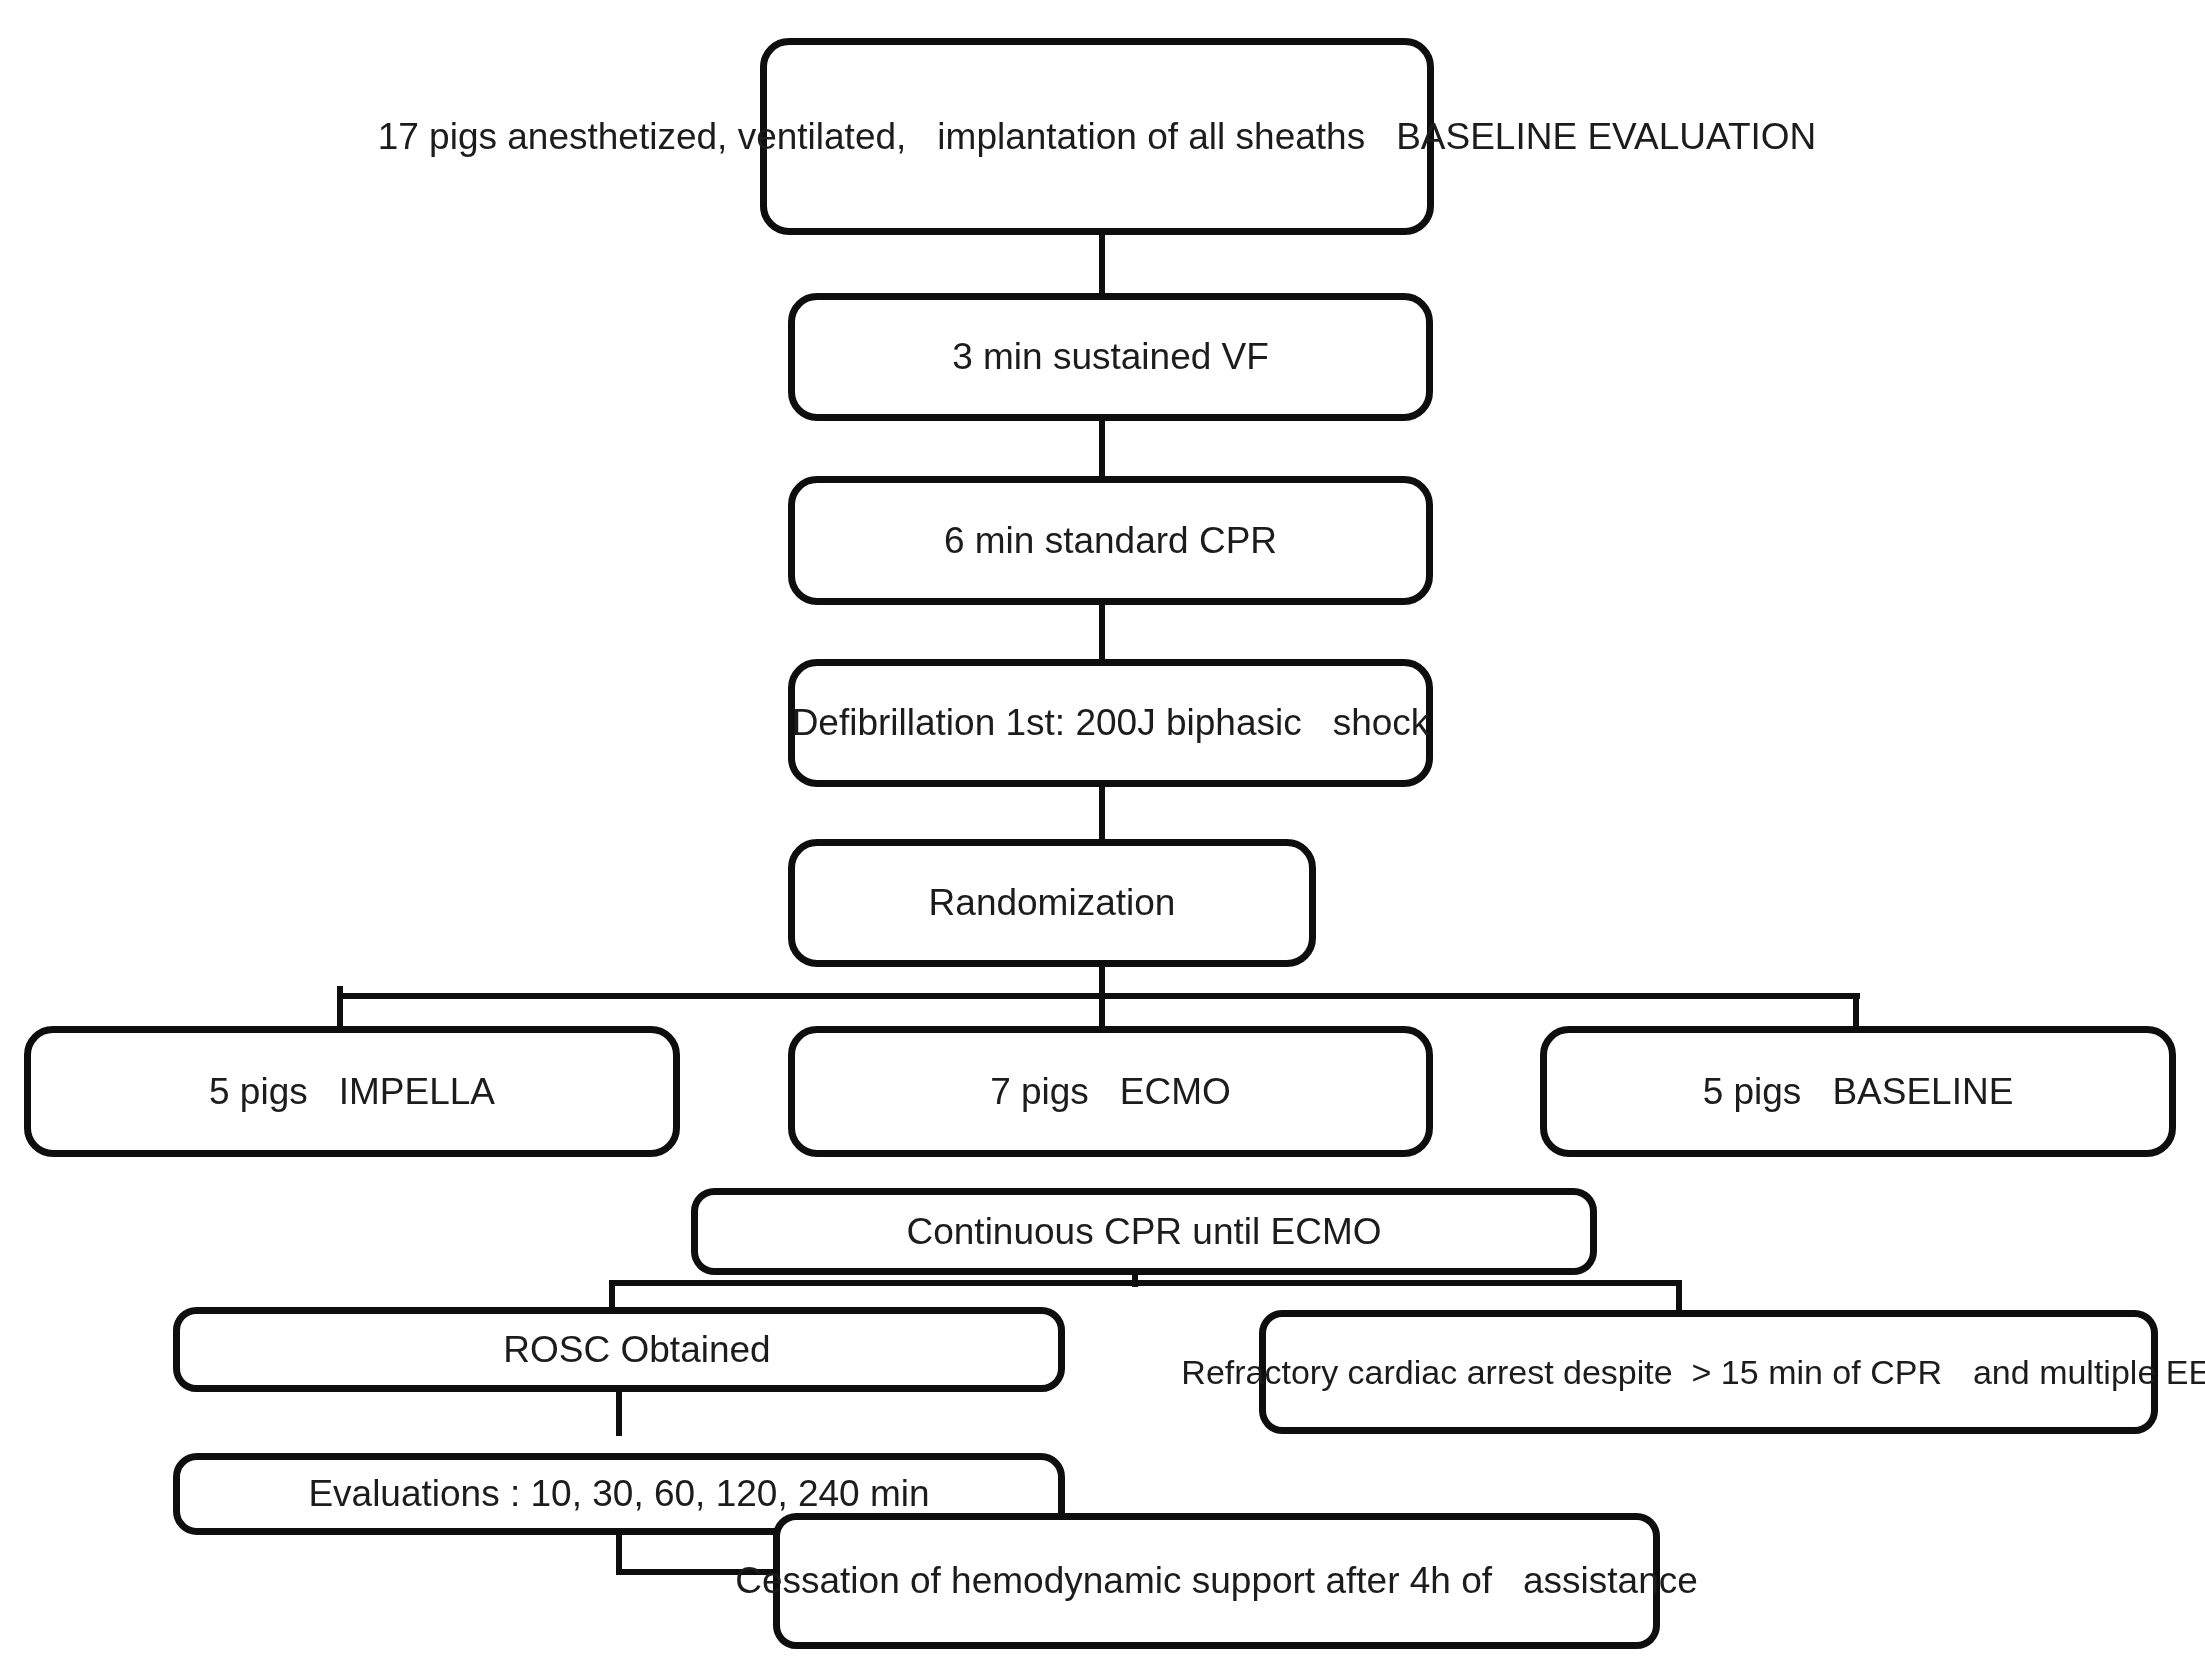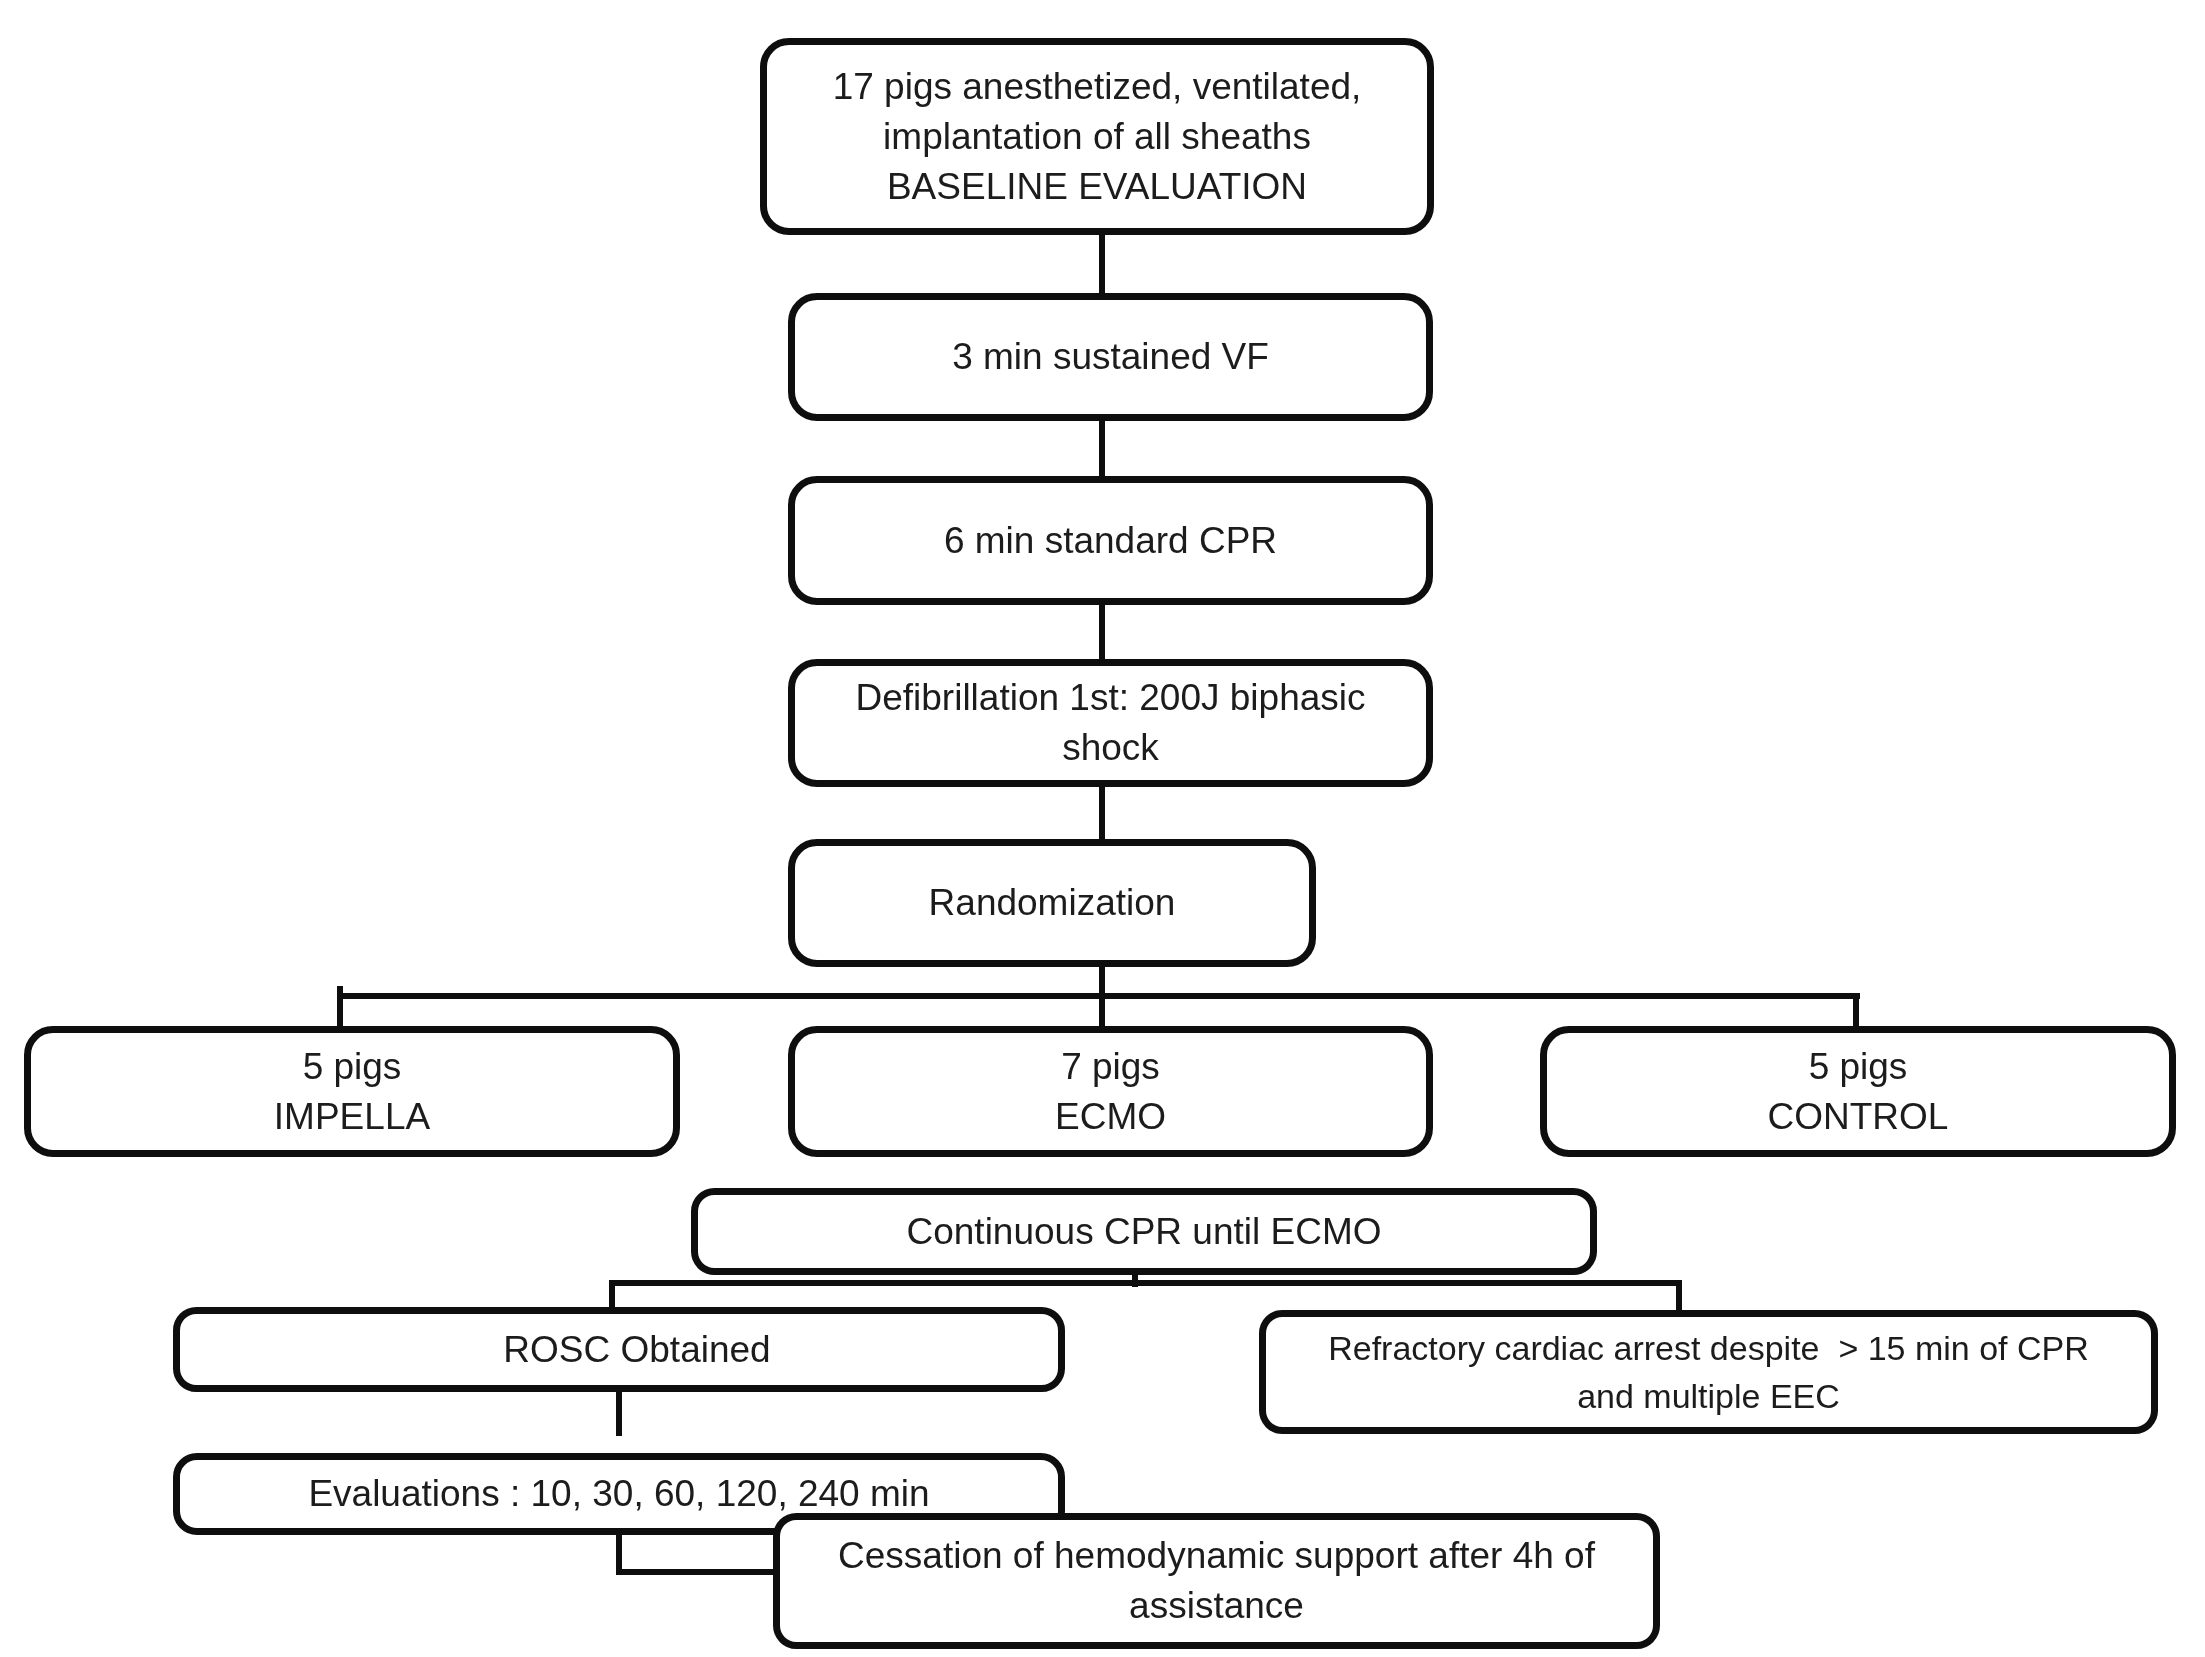--- a/index.html
+++ b/index.html
@@ -16,24 +16,25 @@
     font-family:"Liberation Sans", sans-serif;
     overflow:hidden;
   }
   .node{
     position:absolute;
     box-sizing:border-box;
     border:7.6px solid var(--border);
     border-radius:29px;
     background:var(--background);
     display:flex;
-    flex-direction:column;
+    flex-direction:row;
     justify-content:center;
     align-items:center;
     text-align:center;
+    gap:31px;
   }
   .node-line{
     white-space:pre;
     font-size:37px;
     line-height:50px;
     color:var(--text);
   }
   .node-line.small{font-size:34px;line-height:48px;}
   .vline,.hline{position:absolute;background:var(--line);}
   .vline{width:6.2px;}
@@ -89,21 +90,21 @@
     <div class="node-line">IMPELLA</div>
   </div>
 
   <div class="node" style="left:788px;top:1026px;width:645px;height:131px;">
     <div class="node-line">7 pigs</div>
     <div class="node-line">ECMO</div>
   </div>
 
   <div class="node" style="left:1540px;top:1026px;width:636px;height:131px;">
     <div class="node-line">5 pigs</div>
-    <div class="node-line">CONTROL</div>
+    <div class="node-line">BASELINE</div>
   </div>
 
   <div class="node" style="left:691px;top:1188px;width:906px;height:87px;border-radius:23.4px;">
     <div class="node-line">Continuous CPR until ECMO</div>
   </div>
 
   <div class="node" style="left:173px;top:1307px;width:892px;height:85px;border-radius:23.4px;padding-left:36px;">
     <div class="node-line">ROSC Obtained</div>
   </div>
 

